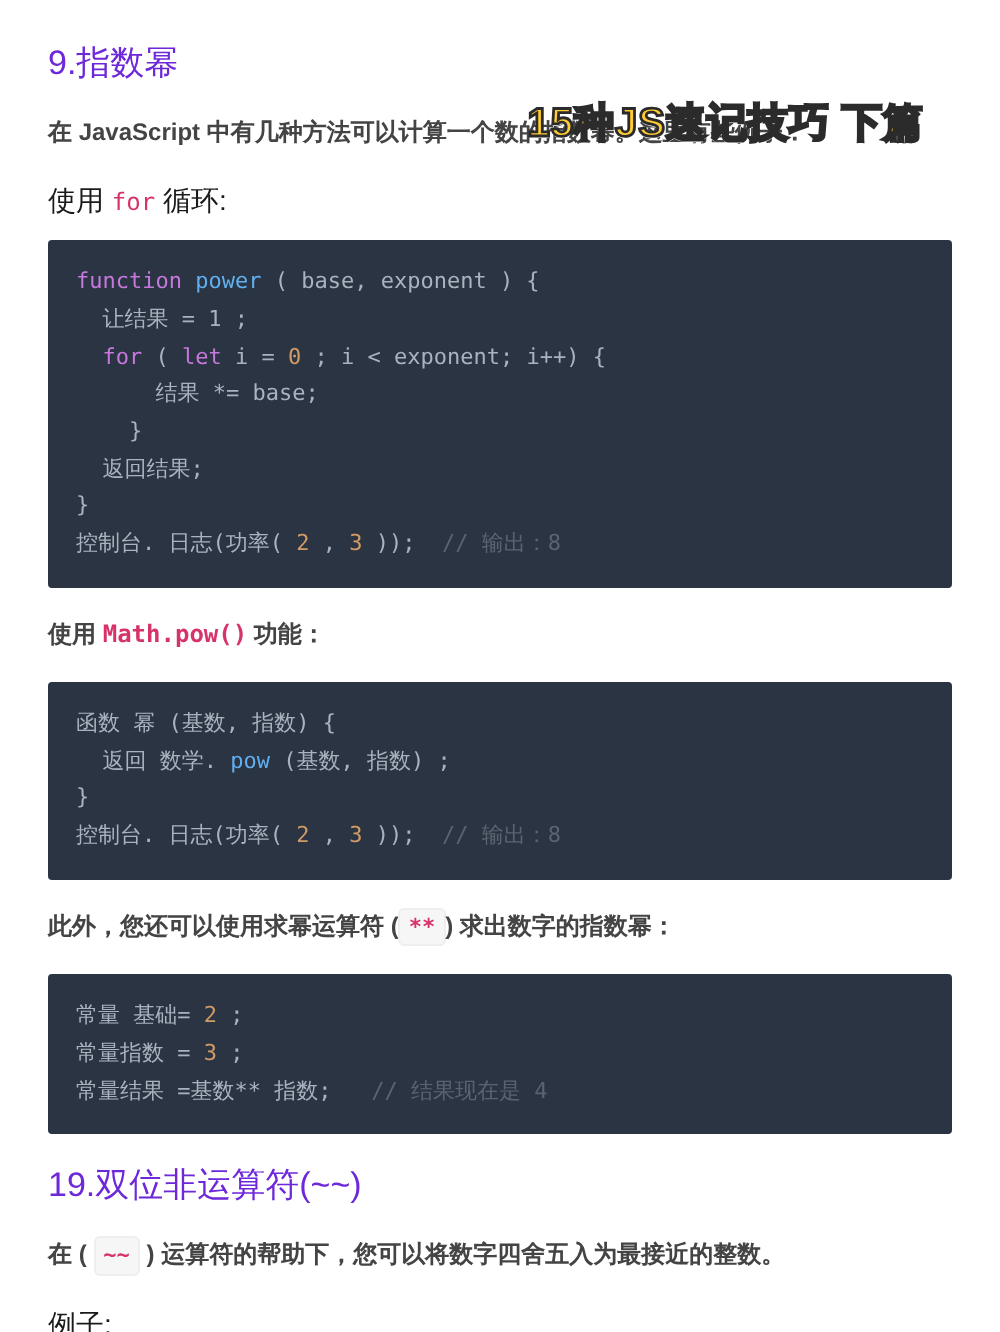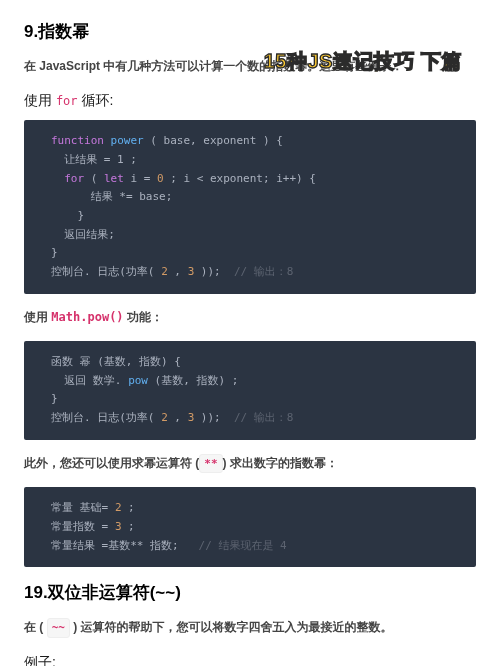--- a/index.html
+++ b/index.html
@@ -8,22 +8,22 @@
     font-family: -apple-system, "PingFang SC", "Microsoft YaHei", sans-serif;
     font-size: 13px;
     color: #333;
     background: #fff;
     width: 500px;
     box-sizing: border-box;
     position: relative;
   }
   h2 {
     font-size: 17px;
-    font-weight: 700;
-    color: #000000;
+    font-weight: 400;
+    color: #6d28d9;
     margin: 0 0 14px 0;
   }
   h3 {
     font-size: 14px;
     font-weight: 400;
     color: #1a1a1a;
     margin: 16px 0 10px 0;
   }
   p {
     font-size: 12px;
@@ -43,21 +43,21 @@
     border: 1px solid #eee;
     border-radius: 3px;
     padding: 0 4px;
     font-family: ui-monospace, monospace;
     font-size: 11px;
     color: #d6336c;
   }
   .codeblock {
     background: #2b3442;
     color: #c9d1d9;
-    padding: 12px 27px;
+    padding: 12px 14px;
     font-family: ui-monospace, "SFMono-Regular", Menlo, monospace;
     font-size: 11px;
     line-height: 1.7;
     border-radius: 2px;
     margin: 0 0 14px 0;
     white-space: pre;
     overflow-x: hidden;
   }
   .tk-kw { color: #c678dd; }
   .tk-fn { color: #61afef; }

